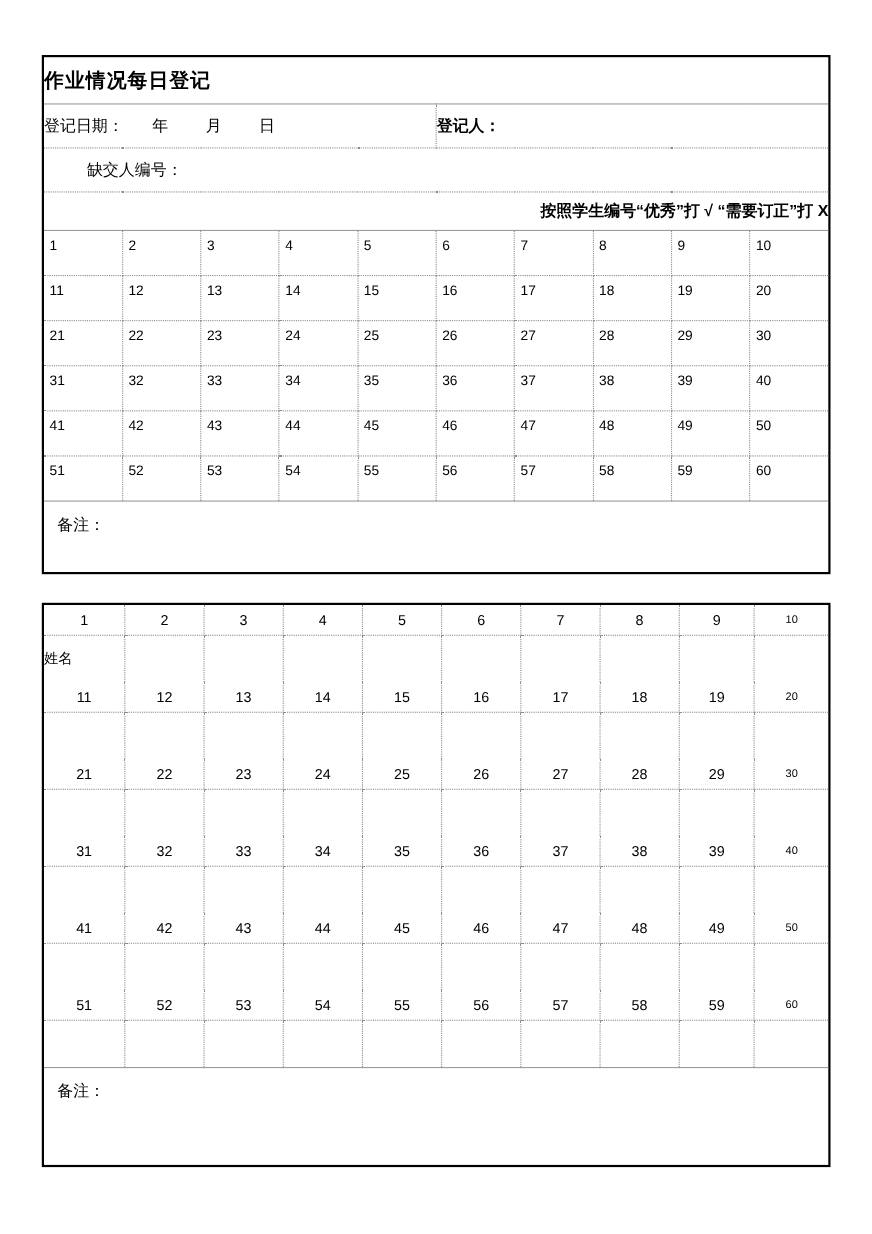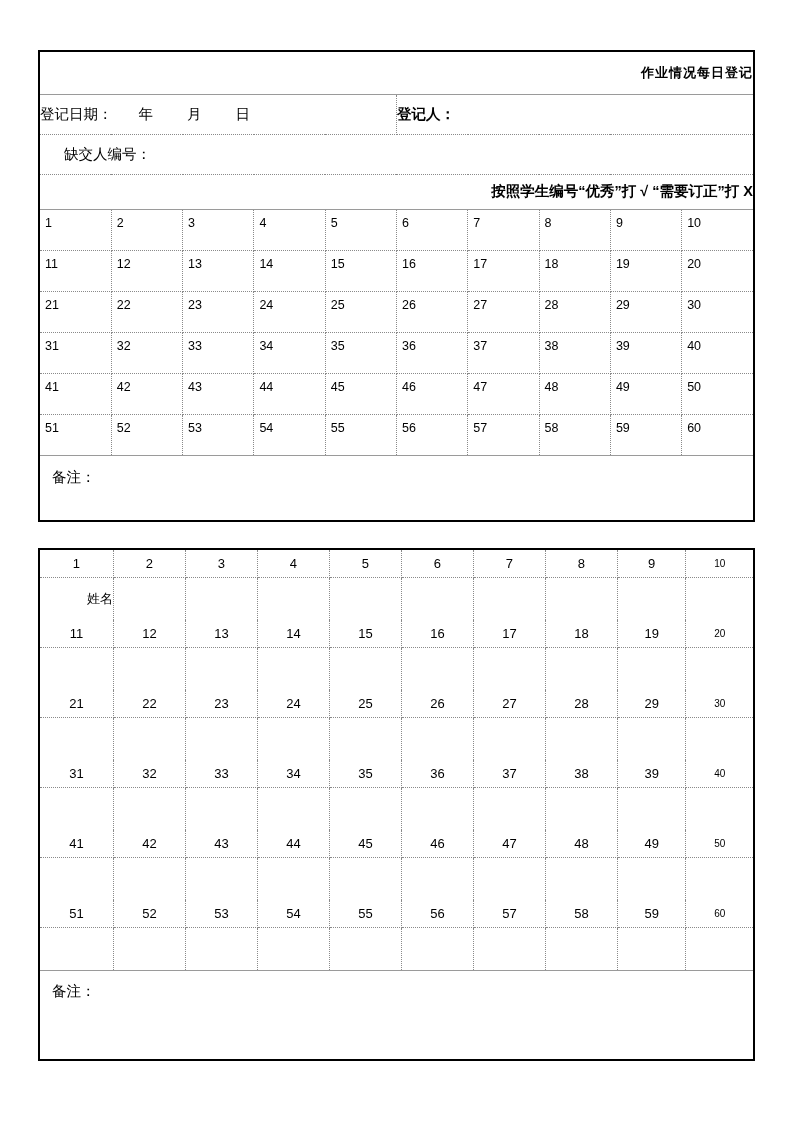--- a/index.html
+++ b/index.html
@@ -47,42 +47,42 @@
   #sheet1 {
     left: 38px;
     top: 50px;
     width: 717px;
     height: 472px;
   }
   #sheet1 .t1-title {
     border: none;
     border-bottom: 1px solid #9a9a9a;
     height: 42px;
-    text-align: right;
-    vertical-align: middle;
-    font-size: 13px;
+    text-align: left;
+    vertical-align: middle;
+    font-size: 18px;
     font-weight: bold;
     letter-spacing: 1px;
   }
   #sheet1 .t1-meta {
     border: none;
     border-bottom: 1px dotted #8a8a8a;
     border-right: 1px dotted #8a8a8a;
     height: 40px;
     vertical-align: middle;
     font-size: 14.5px;
   }
   #sheet1 .t1-meta.last { border-right: none; font-weight: bold; }
   #sheet1 .t1-missing {
     border: none;
     border-bottom: 1px dotted #8a8a8a;
     height: 40px;
     vertical-align: middle;
     font-size: 14.5px;
-    padding-left: 24px;
+    padding-left: 39px;
   }
   #sheet1 .t1-instr {
     border: none;
     border-bottom: 1px solid #9a9a9a;
     height: 35px;
     text-align: right;
     vertical-align: middle;
     font-size: 14.5px;
     font-weight: bold;
   }
@@ -130,21 +130,21 @@
     text-align: center;
     vertical-align: middle;
     font-size: 13px;
     border-top: none;
     border-left: none;
   }
   #sheet2 .idcell.firstcol { border-left: none; }
   #sheet2 .idcell.lastcol { border-right: none; font-size: 10px; }
   #sheet2 .namecell {
     height: 43px;
-    text-align: right;
+    text-align: left;
     vertical-align: middle;
     font-size: 13px;
     border-left: none;
     border-bottom: none;
   }
   #sheet2 .namecell.firstcol { border-left: none; }
   #sheet2 .namecell.lastcol { border-right: none; }
   #sheet2 .t2-note {
     border: none;
     border-top: 1px solid #9a9a9a;

